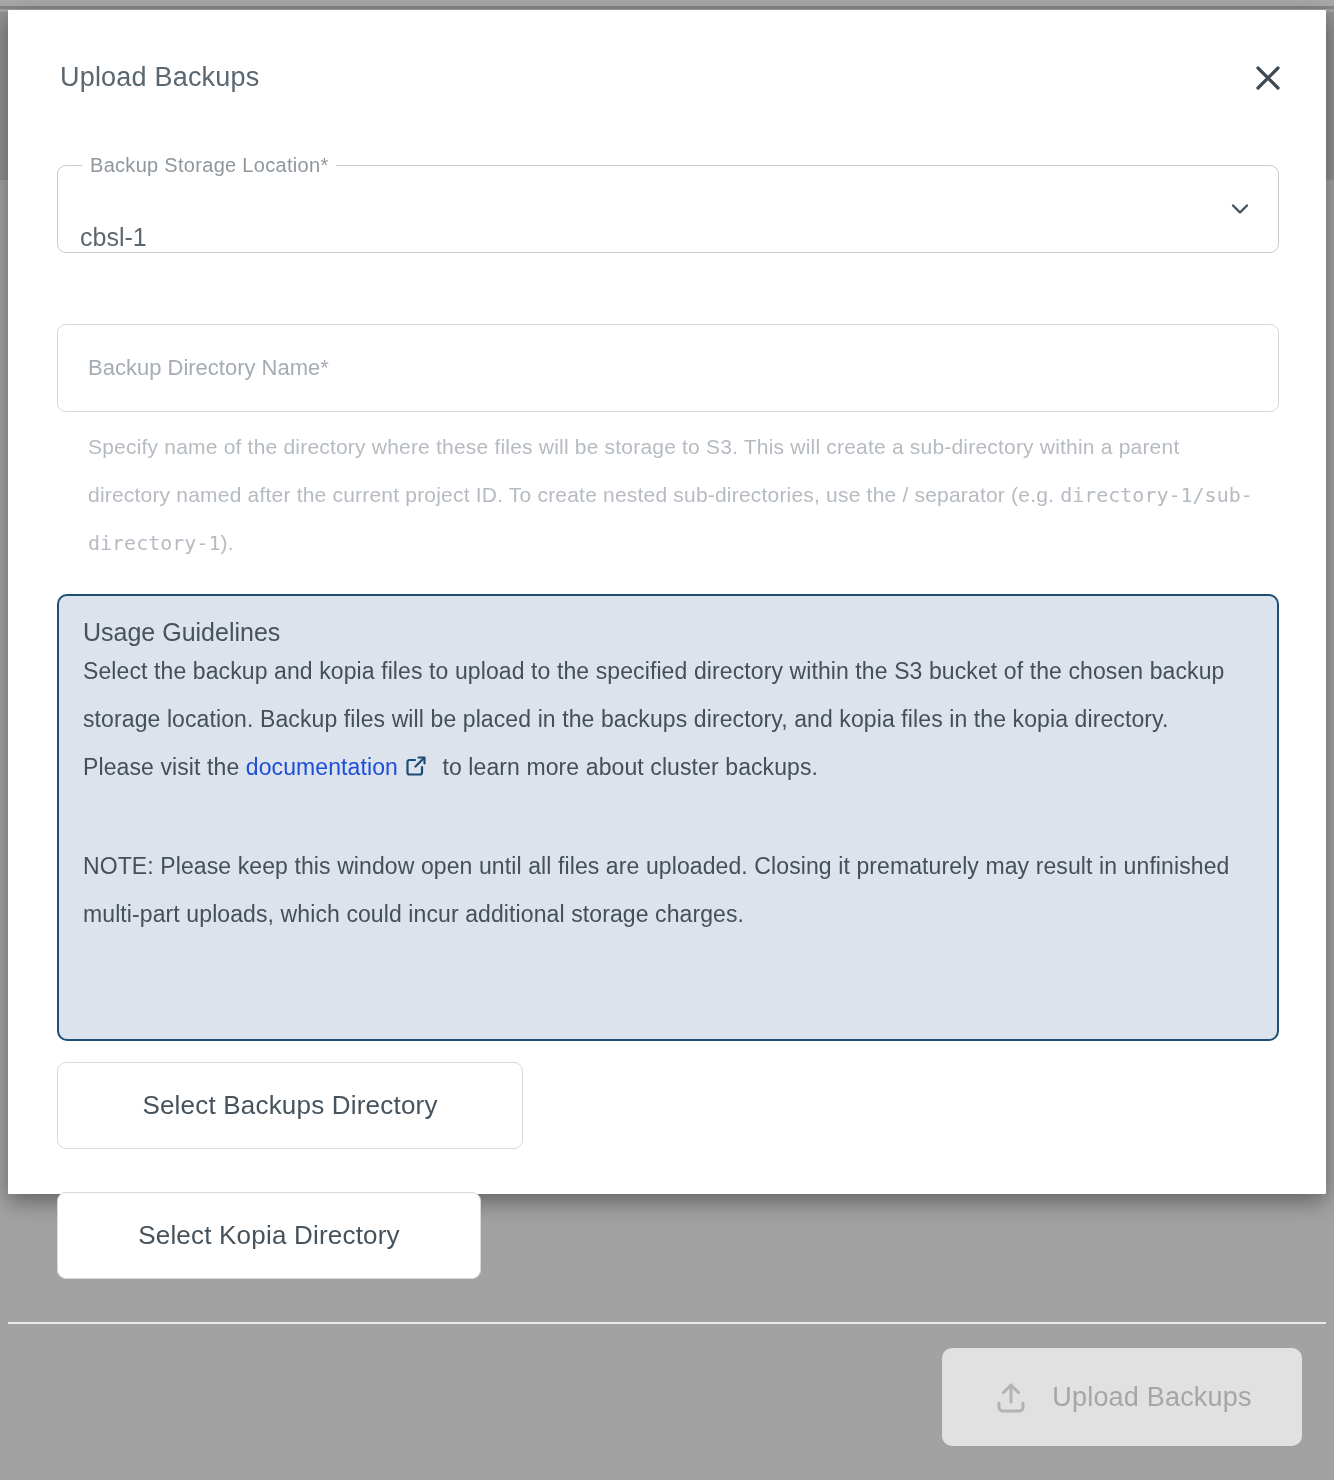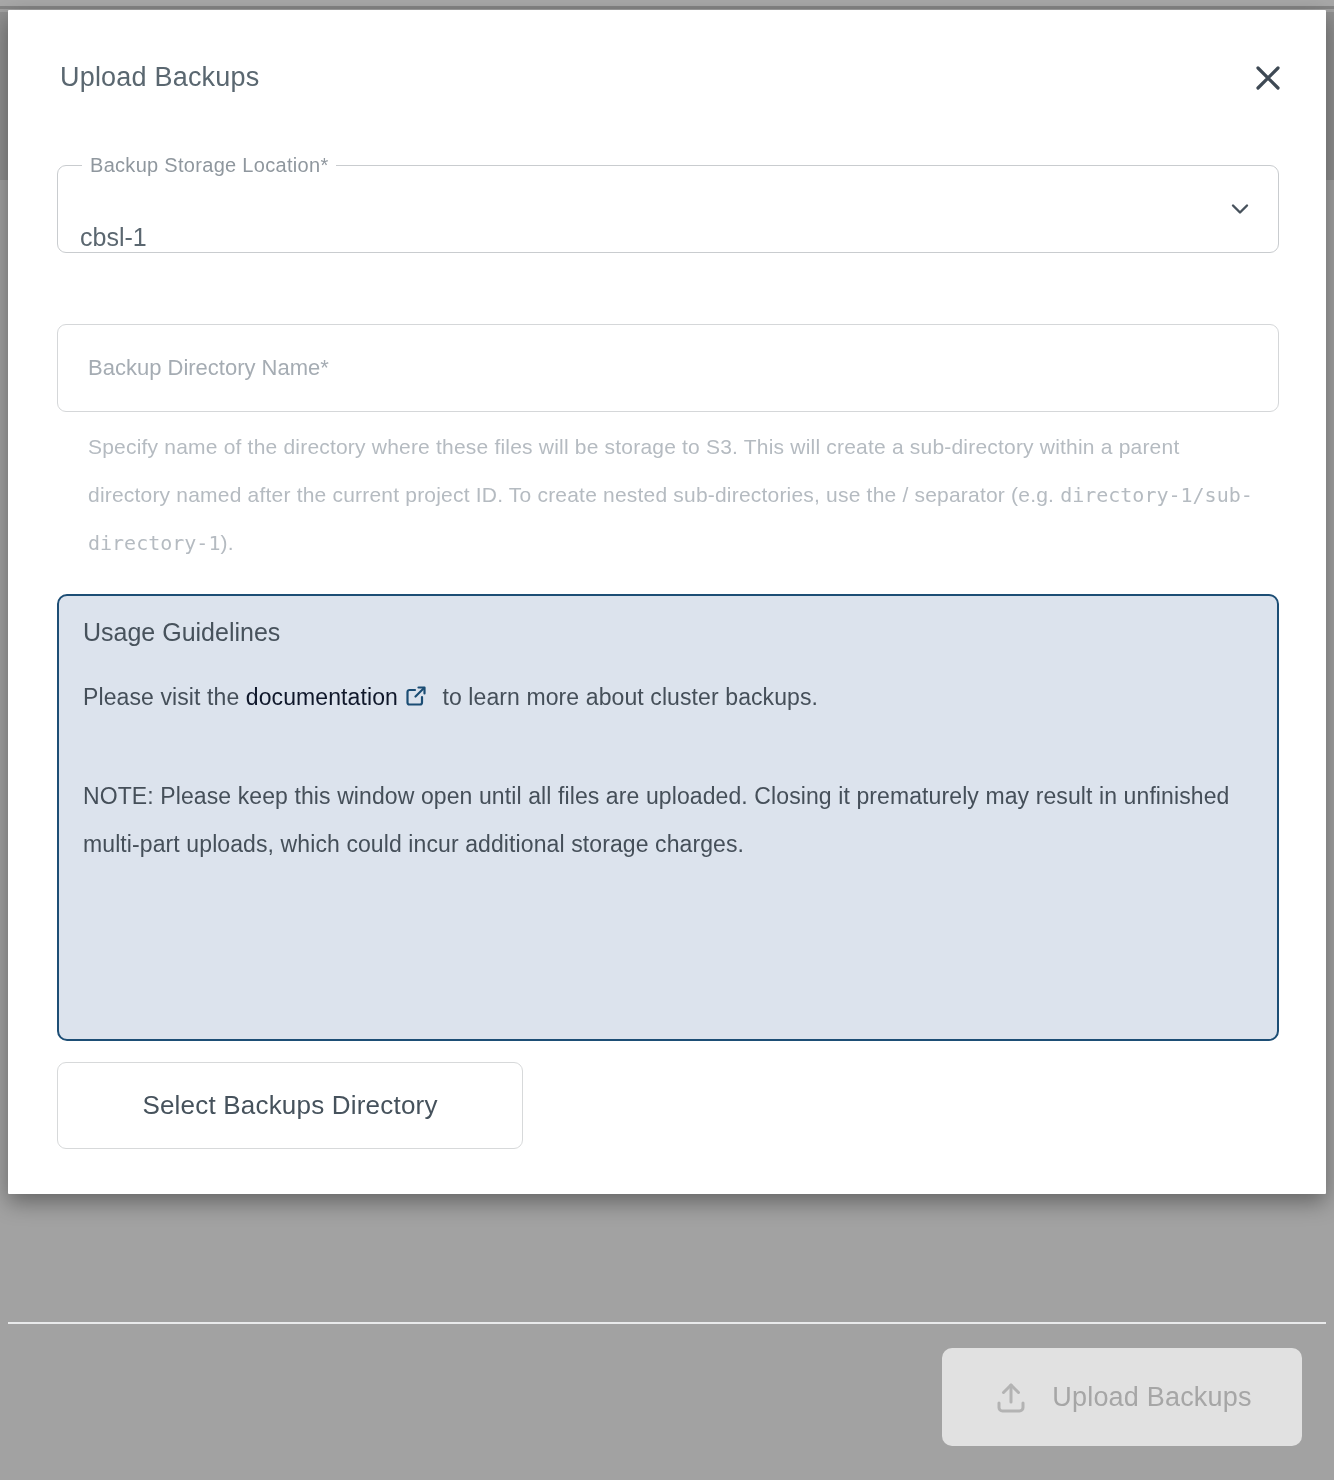--- a/index.html
+++ b/index.html
@@ -83,30 +83,29 @@
   .guidelines {
     position: absolute; left: 49px; top: 584px;
     width: 1222px; height: 447px;
     background: #dce3ed;
     border: 2px solid #1d4e75;
     border-radius: 10px;
     padding: 22px 24px;
   }
   .guidelines-title {
     font-size: 25px; font-weight: 400; color: #47525c;
-    margin-bottom: 26px;
   }
   .guidelines p {
     font-size: 23px; line-height: 48px; color: #454f59;
     letter-spacing: 0.1px;
   }
   .guidelines .note-para { margin-top: 48px; }
   .note-label { font-weight: 400; }
   .doc-link {
-    color: #0f172a; text-decoration: none; cursor: pointer; text-align: right;
+    color: #1d4ed8; text-decoration: none; cursor: pointer; text-align: right;
   }
   .ext-icon { display: inline-block; vertical-align: -3px; margin: 0 8px 0 6px; }
 
   .outline-btn {
     position: absolute; left: 49px;
     height: 87px;
     background: #ffffff; border: 1px solid #d7d9da; border-radius: 9px;
     font-family: "Liberation Sans", sans-serif;
     font-size: 26px; color: #46525c; cursor: pointer;
     letter-spacing: 0.2px;
@@ -159,34 +158,36 @@
   </div>
 
   <input class="text-input" type="text" placeholder="Backup Directory Name*" style="">
 
   <div class="helper-text">
     <span>Specify name of the directory where these files will be storage to S3. This will create a sub-directory within a parent directory named after the current project ID. To create nested sub-directories, use the / separator (e.g. </span><span class="helper-mono">directory-1/sub-directory-1</span><span>).</span>
   </div>
 
   <div class="guidelines">
     <div class="guidelines-title">Usage Guidelines</div>
+    <p>Select the backup and kopia files to upload to the specified directory within the S3 bucket of the chosen backup storage location. Backup files will be placed in the backups directory, and kopia files in the kopia directory.</p>
     <p>
       <span>Please visit the </span><a class="doc-link"><span>documentation</span><span class="ext-icon"><svg width="24" height="24" viewBox="0 0 24 24">
               <path d="M18 13 v5.5 a2 2 0 0 1 -2 2 H5.5 a2 2 0 0 1 -2 -2 V8 a2 2 0 0 1 2 -2 H11" stroke="#1b4d74" stroke-width="2.2" fill="none" stroke-linecap="round"></path>
               <path d="M14.5 3.5 H20.5 V9.5" stroke="#1b4d74" stroke-width="2.2" fill="none" stroke-linecap="round" stroke-linejoin="round"></path>
               <path d="M20 4 L11.5 12.5" stroke="#1b4d74" stroke-width="2.2" fill="none" stroke-linecap="round"></path>
             </svg></span></a><span> to learn more about cluster backups.</span>
     </p>
     <p class="note-para">
       <span class="note-label">NOTE:</span><span> Please keep this window open until all files are uploaded. Closing it prematurely may result in unfinished multi-part uploads, which could incur additional storage charges.</span>
     </p>
   </div>
 
   <button class="outline-btn btn-backups">Select Backups Directory</button>
 
+  <button class="outline-btn btn-kopia">Select Kopia Directory</button>
 
   <div class="footer-divider"></div>
 
   <button class="upload-btn" disabled="">
     <span style="display:flex;">
       <svg width="38" height="38" viewBox="0 0 38 38">
         <path d="M19 24 V7" stroke="#b3b3b3" stroke-width="3" fill="none" stroke-linecap="round"></path>
         <path d="M11.5 14.5 L19 7 L26.5 14.5" stroke="#b3b3b3" stroke-width="3" fill="none" stroke-linecap="round" stroke-linejoin="round"></path>
         <path d="M7 25 v4.5 a3.5 3.5 0 0 0 3.5 3.5 h17 a3.5 3.5 0 0 0 3.5 -3.5 V25" stroke="#b3b3b3" stroke-width="3" fill="none" stroke-linecap="round"></path>
       </svg>

